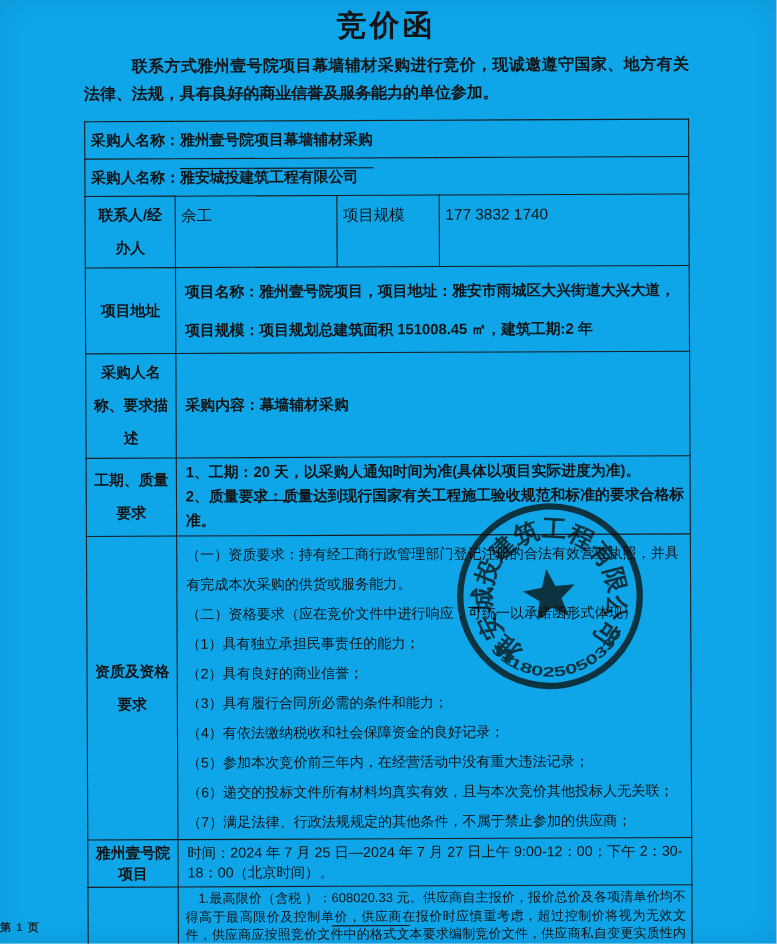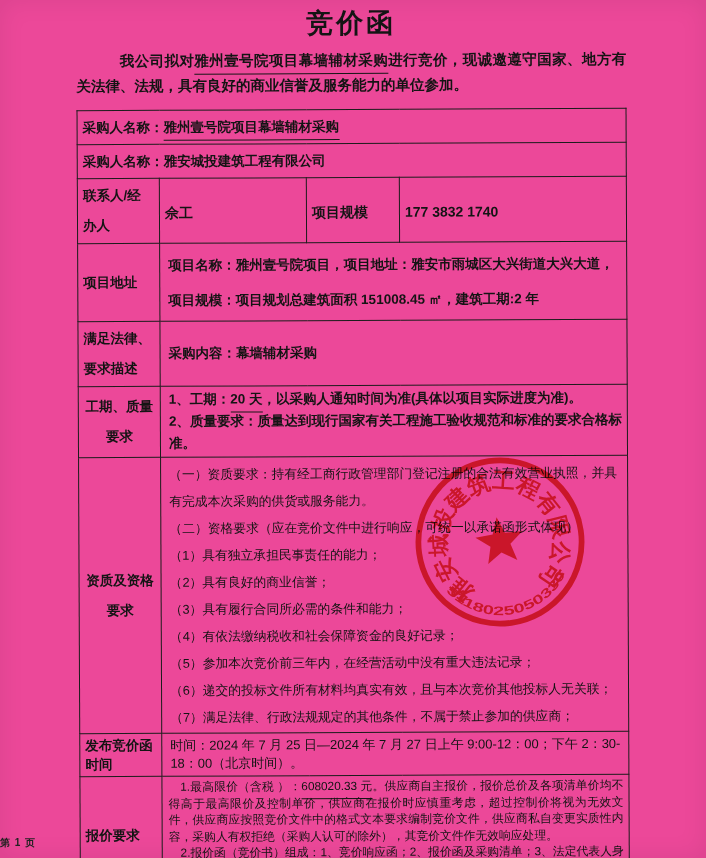--- a/index.html
+++ b/index.html
@@ -3,50 +3,50 @@
 <meta charset="utf-8">
 <style>
   html,body { margin:0; padding:0; }
   body {
     width:706px; height:858px; position:relative; overflow:hidden;
     background:#f2f2f1;
     font-family:"Liberation Sans", sans-serif;
     color:#141414;
   }
   .page {
-    position:absolute; inset:0; background:#ec4899;
+    position:absolute; inset:0; background:#0ea5e9;
     box-shadow: inset 0 0 26px rgba(0,0,0,0.08);
   }
   .content {
     position:absolute; left:78px; top:6px; width:550px;
     transform:rotate(-0.25deg);
   }
   h1.title {
     margin:0; padding:0; text-align:center;
     font-size:27px; font-weight:700; letter-spacing:3px; line-height:34px;
   }
   .intro {
     margin:8px 0 0 0; font-size:14.5px; font-weight:600; line-height:25px;
     text-indent:3em; text-align:justify;
   }
-  .ul { border-bottom:1.5px solid #161616; padding-bottom:5px; }
+  .ul { border-bottom:1.5px solid #161616; padding-bottom:18px; }
 
   table.bid-table {
     margin-top:11px; width:550px; border-collapse:collapse; table-layout:fixed;
   }
   .bid-table th, .bid-table td {
     border:1.6px solid #1c1c1c; padding:2px 5px;
     font-size:13.5px; vertical-align:middle; word-break:break-all;
   }
-  .bid-table th { font-weight:700; text-align:left; line-height:30px; }
+  .bid-table th { font-weight:700; text-align:center; line-height:30px; }
   .bid-table th.ctr { text-align:center; }
   .bid-table th.tight { line-height:19px; }
   .bold { font-weight:700; }
   .inline-row { font-size:14px; }
-  td.vtop { vertical-align:top; padding-top:26px; font-weight:700; font-size:14px; }
+  td.vtop { vertical-align:top; padding-top:9px; font-weight:400; font-size:14px; }
   td.brief { font-weight:600; line-height:35px; padding-left:8px; }
   td.scope { font-weight:600; padding-left:8px; }
   td.sched { font-weight:600; line-height:22px; padding-left:8px; }
   td.qual { vertical-align:top; padding:3px 6px 0 8px; }
   .qual p { margin:0; line-height:27px; font-size:12.8px; font-weight:400; }
   td.pubtime { line-height:18px; font-size:13px; padding-left:8px; }
   td.quote { vertical-align:top; padding:2px 5px 0 6px; }
   .quote p { margin:0; font-size:11.8px; line-height:16.6px; text-indent:1em; text-align:justify; }
 
   .footer {
@@ -60,21 +60,21 @@
   svg.stamp text { font-family:"Liberation Sans", sans-serif; font-weight:700; }
 </style>
 </head>
 <body>
 
 <div class="page">
   <div class="content">
 
     <h1 class="title">竞价函</h1>
 
-    <p class="intro"><span>我公司拟对</span><span class="ul">雅州壹号院项目幕墙辅材采购</span><span>进行竞价，现诚邀遵守国家、地方有关法律、法规，具有良好的商业信誉及服务能力的单位参加。</span></p>
+    <p class="intro"><span>联系方式</span><span class="ul">雅州壹号院项目幕墙辅材采购</span><span>进行竞价，现诚邀遵守国家、地方有关法律、法规，具有良好的商业信誉及服务能力的单位参加。</span></p>
 
     <table class="bid-table">
       <colgroup>
         <col style="width:82px">
           <col style="width:147px">
           <col style="width:93px">
           <col>
       </colgroup>
 
       <tbody>
@@ -92,21 +92,21 @@
         <td class="vtop">项目规模</td>
         <td class="vtop">177 3832 1740</td>
       </tr>
 
       <tr style="height:78px">
         <th>项目地址</th>
         <td colspan="3" class="brief">项目名称：雅州壹号院项目，项目地址：雅安市雨城区大兴街道大兴大道，项目规模：项目规划总建筑面积 151008.45 ㎡，建筑工期:2 年</td>
       </tr>
 
       <tr style="height:54px">
-        <th>满足法律、要求描述</th>
+        <th>采购人名称、要求描述</th>
         <td colspan="3" class="scope">采购内容：幕墙辅材采购</td>
       </tr>
 
       <tr style="height:47px">
         <th class="ctr">工期、质量要求</th>
         <td colspan="3" class="sched">
           <div><span>1、工期：</span><span class="ul">20 天</span><span>，以采购人通知时间为准(具体以项目实际进度为准)。</span></div>
           <div>2、质量要求：质量达到现行国家有关工程施工验收规范和标准的要求合格标准。</div>
         </td>
       </tr>
@@ -120,21 +120,21 @@
           <p>（2）具有良好的商业信誉；</p>
           <p>（3）具有履行合同所必需的条件和能力；</p>
           <p>（4）有依法缴纳税收和社会保障资金的良好记录；</p>
           <p>（5）参加本次竞价前三年内，在经营活动中没有重大违法记录；</p>
           <p>（6）递交的投标文件所有材料均真实有效，且与本次竞价其他投标人无关联；</p>
           <p>（7）满足法律、行政法规规定的其他条件，不属于禁止参加的供应商；</p>
         </td>
       </tr>
 
       <tr style="height:36px">
-        <th class="tight">发布竞价函时间</th>
+        <th class="tight">雅州壹号院项目</th>
         <td colspan="3" class="pubtime">时间：2024 年 7 月 25 日—2024 年 7 月 27 日上午 9:00-12：00；下午 2：30-18：00（北京时间）。</td>
       </tr>
 
       <tr style="height:118px">
         <th>报价要求</th>
         <td colspan="3" class="quote">
           <p><span>1.最高限价（含税 ）：</span><span class="ul">608020.33 元</span><span>。供应商自主报价，报价总价及各项清单价均不得高于最高限价及控制单价，供应商在报价时应慎重考虑，超过控制价将视为无效文件，供应商应按照竞价文件中的格式文本要求编制竞价文件，供应商私自变更实质性内容，采购人有权拒绝（采购人认可的除外），其竞价文件作无效响应处理。</span></p>
           <p>2.报价函（竞价书）组成：1、竞价响应函；2、报价函及采购清单；3、法定代表人身份证明或授权委托书；4、承诺函；5、供应商自 2021 年 1 月 1 日以来至今签订的与本次采购内容有关且金额不低于 28 万的业绩（1、含 2021 年 1 月 1 日，以</p>
         </td>
       </tr>

